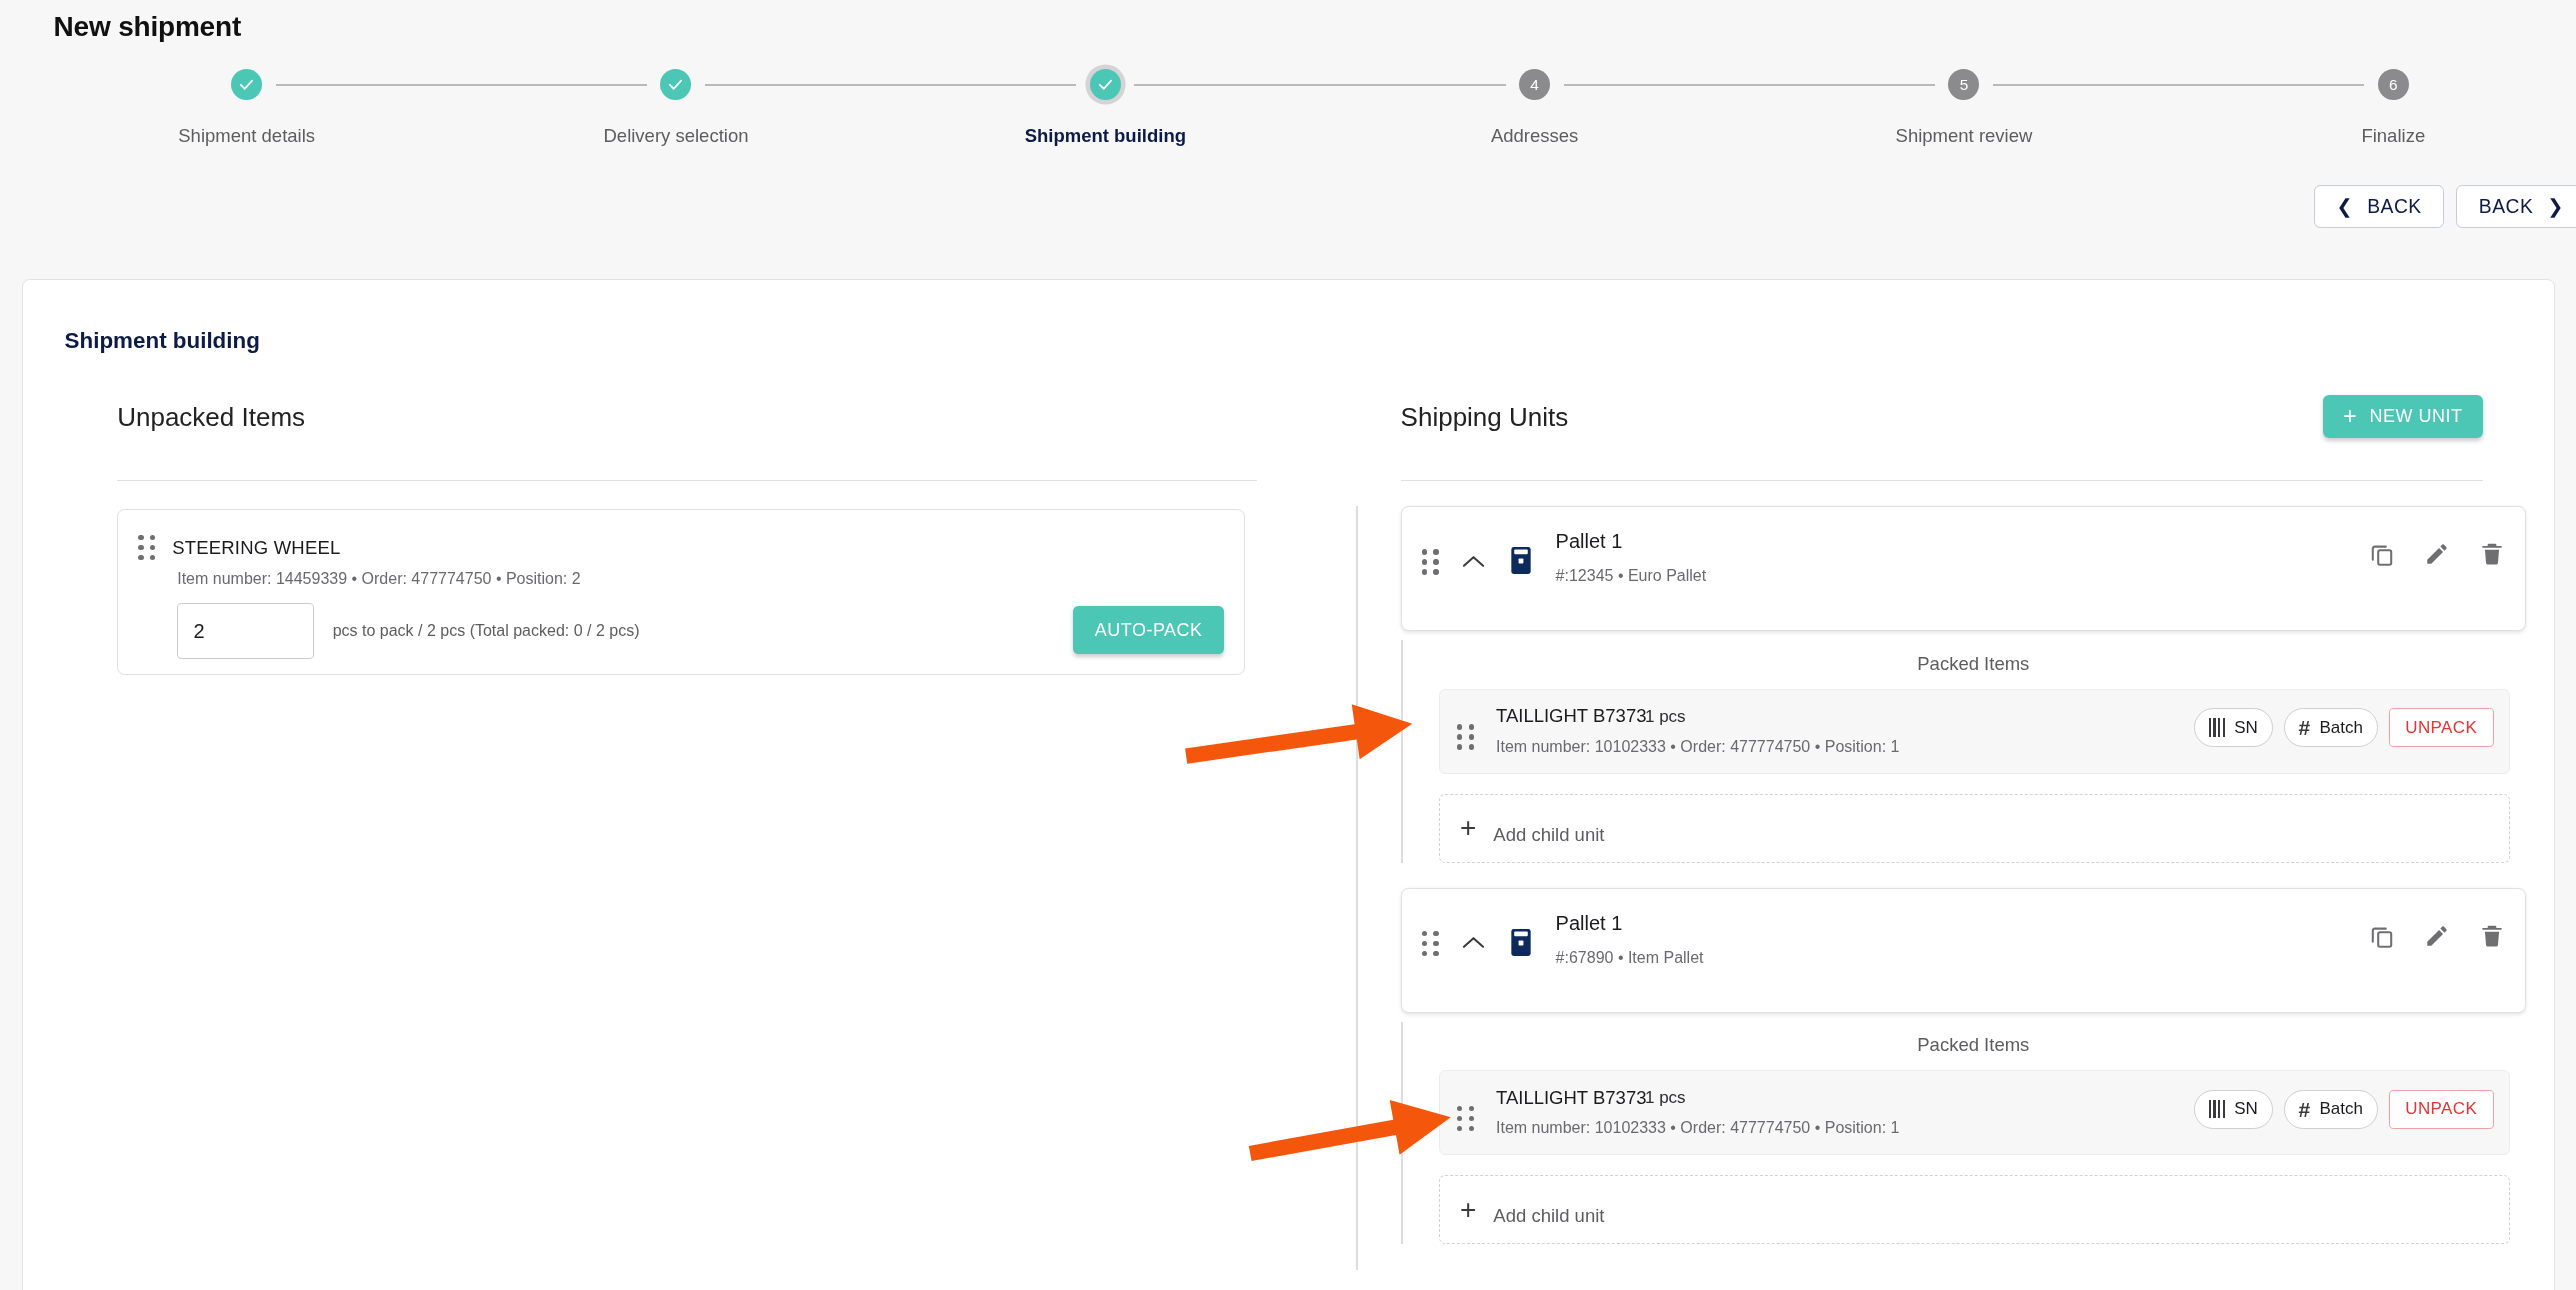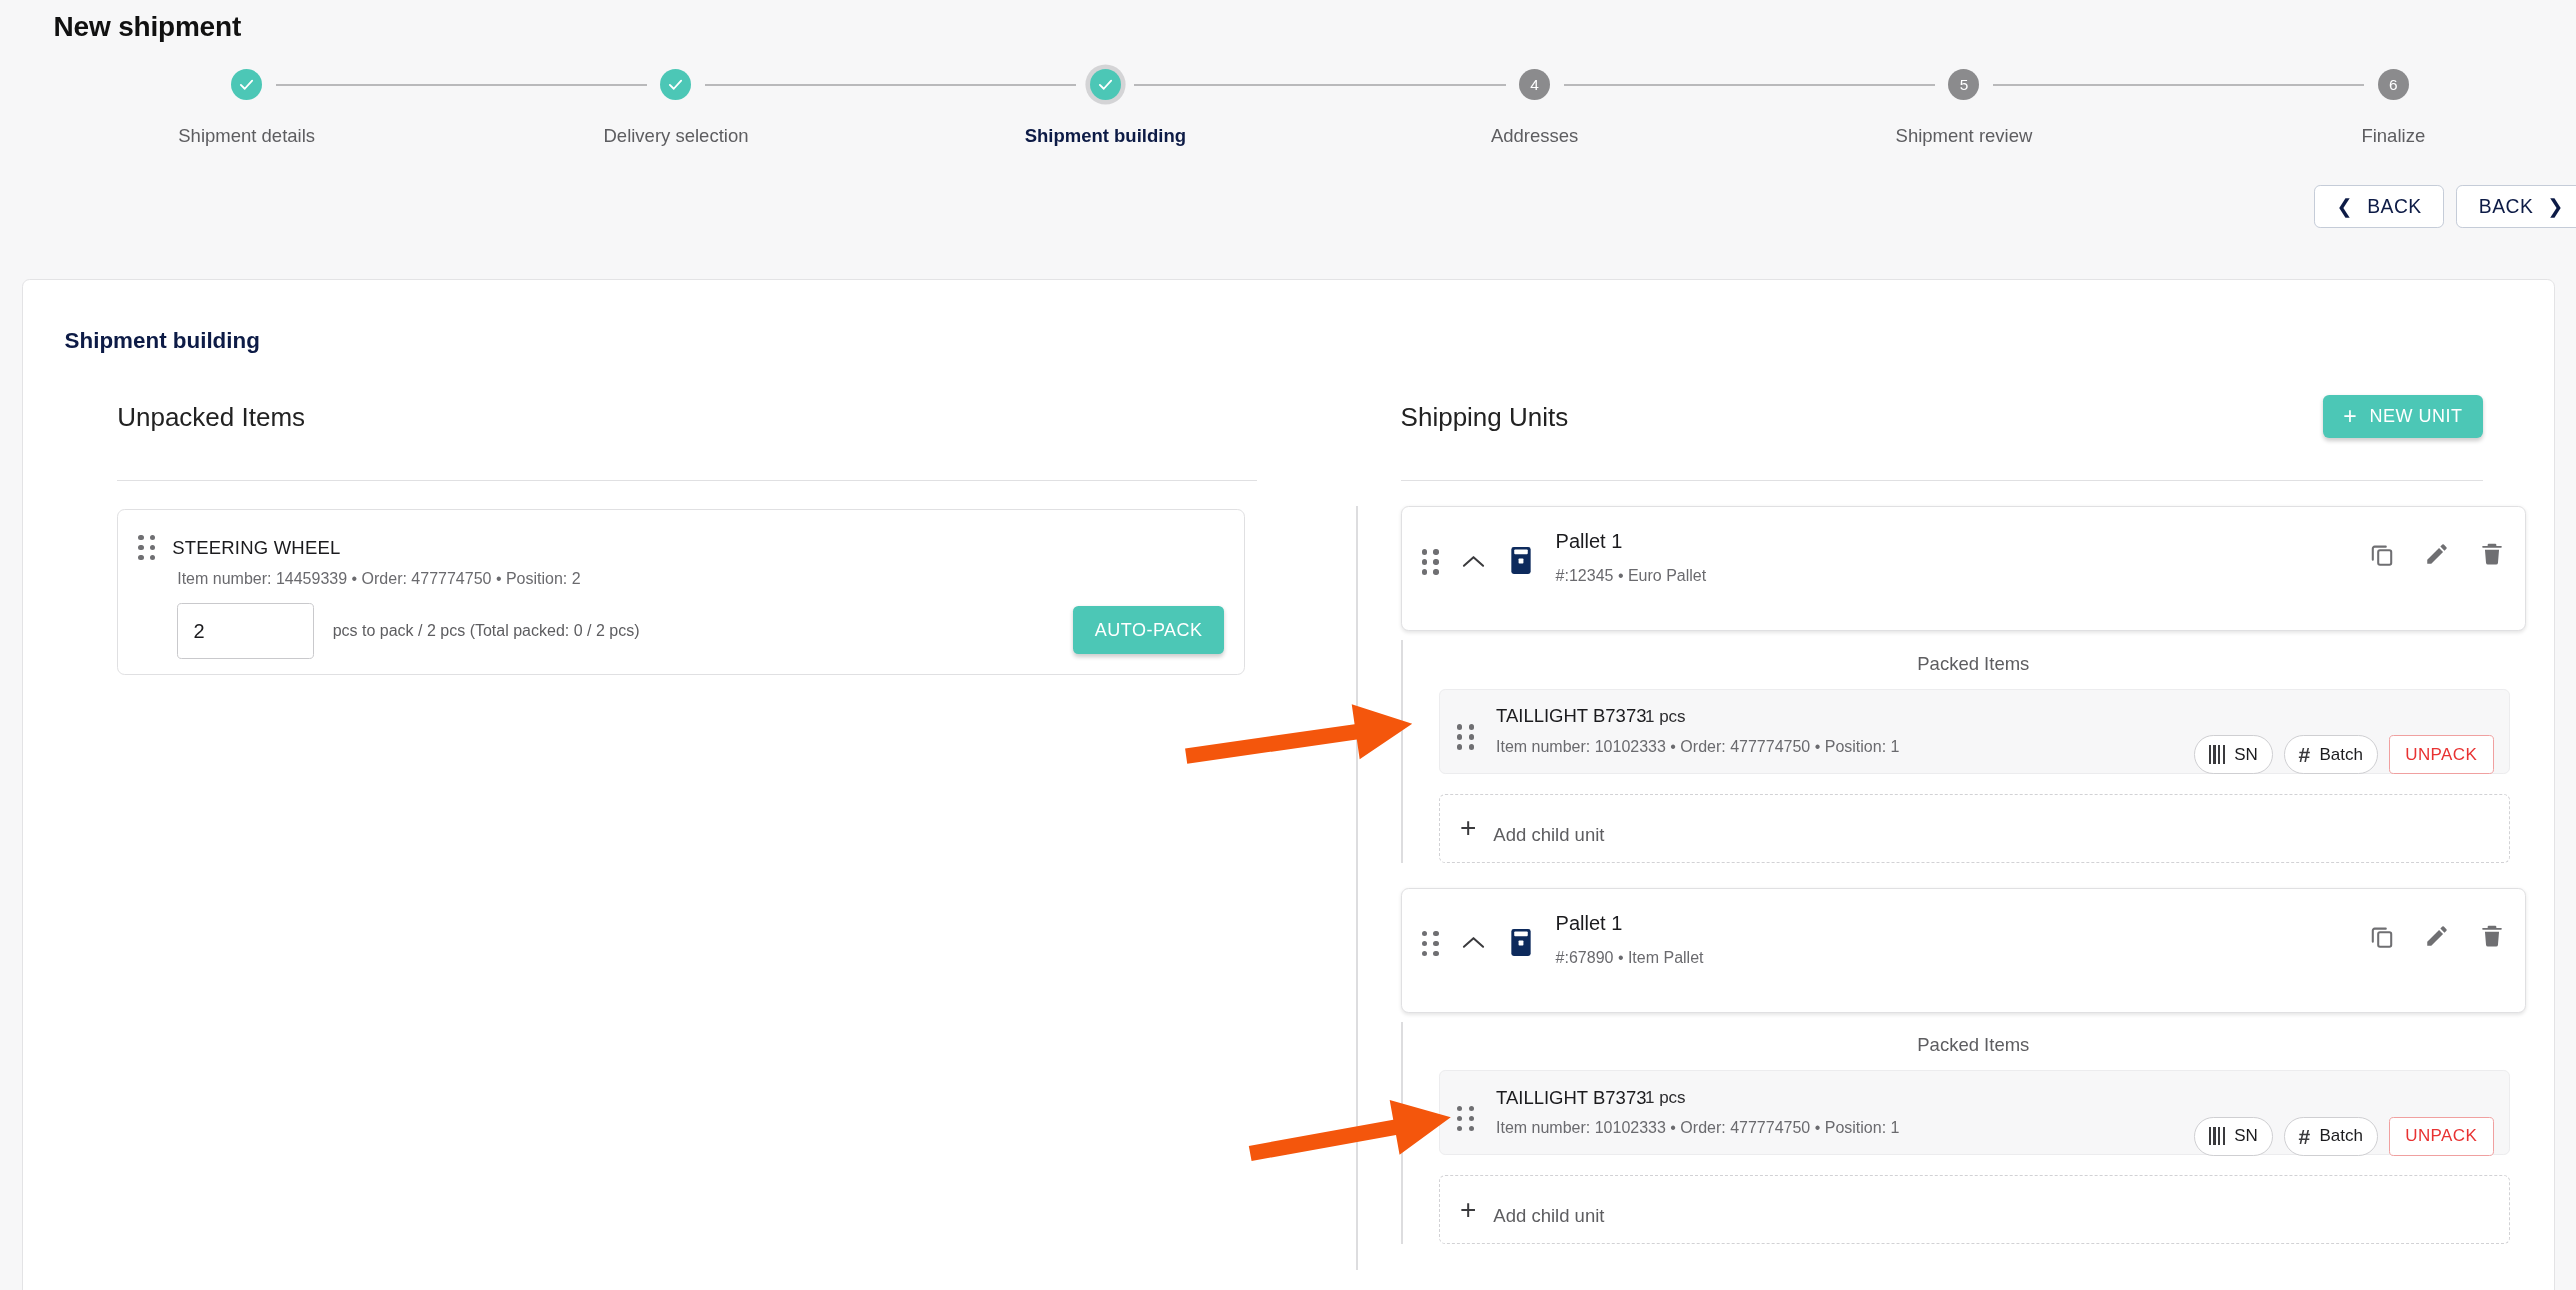--- a/index.html
+++ b/index.html
@@ -165,21 +165,21 @@
   .packed-label { font-size: 18.5px; color: #5d5d60; padding: 17px 0 14px 15.4px; text-align: center; }
   .packed-item {
     position: relative; width: 1071px; min-height: 85px;
     background: #f7f7f8; border: 0.8px solid #ececee; border-radius: 6.2px;
     margin-left: 15.4px;
   }
   .pi-grip { position: absolute; left: 17px; top: 29px; }
   .pi-name { position: absolute; left: 56px; top: 15.4px; font-size: 18.5px; color: #1b1b1e; }
   .pi-qty  { position: absolute; left: 205px; top: 17px; font-size: 17px; color: #2b2b2e; }
   .pi-meta { position: absolute; left: 56px; top: 48px; font-size: 16px; color: #6a6a6e; }
-  .pi-actions { position: absolute; right: 15.4px; top: 18.5px; display: flex; align-items: center; gap: 10.8px; margin-top: 27px; }
+  .pi-actions { position: absolute; right: 15.4px; top: 18.5px; display: flex; align-items: center; gap: 10.8px; }
   .chip {
     height: 39px; padding: 0 14px; background: #ffffff;
     border: 0.8px solid #cfcfd2; border-radius: 19.3px;
     display: flex; align-items: center; gap: 9.3px;
     font-size: 17px; color: #1b1b1e; cursor: pointer;
   }
   .chip .barcode { display:flex; gap: 2.3px; align-items:flex-end; height: 18.5px; }
   .chip .barcode span { display:block; width: 2.3px; height: 18.5px; background: #3a3a3d; }
   .chip .hash { font-size: 21px; font-weight: 700; color: #3a3a3d; line-height: 1; }
   .btn-unpack {

